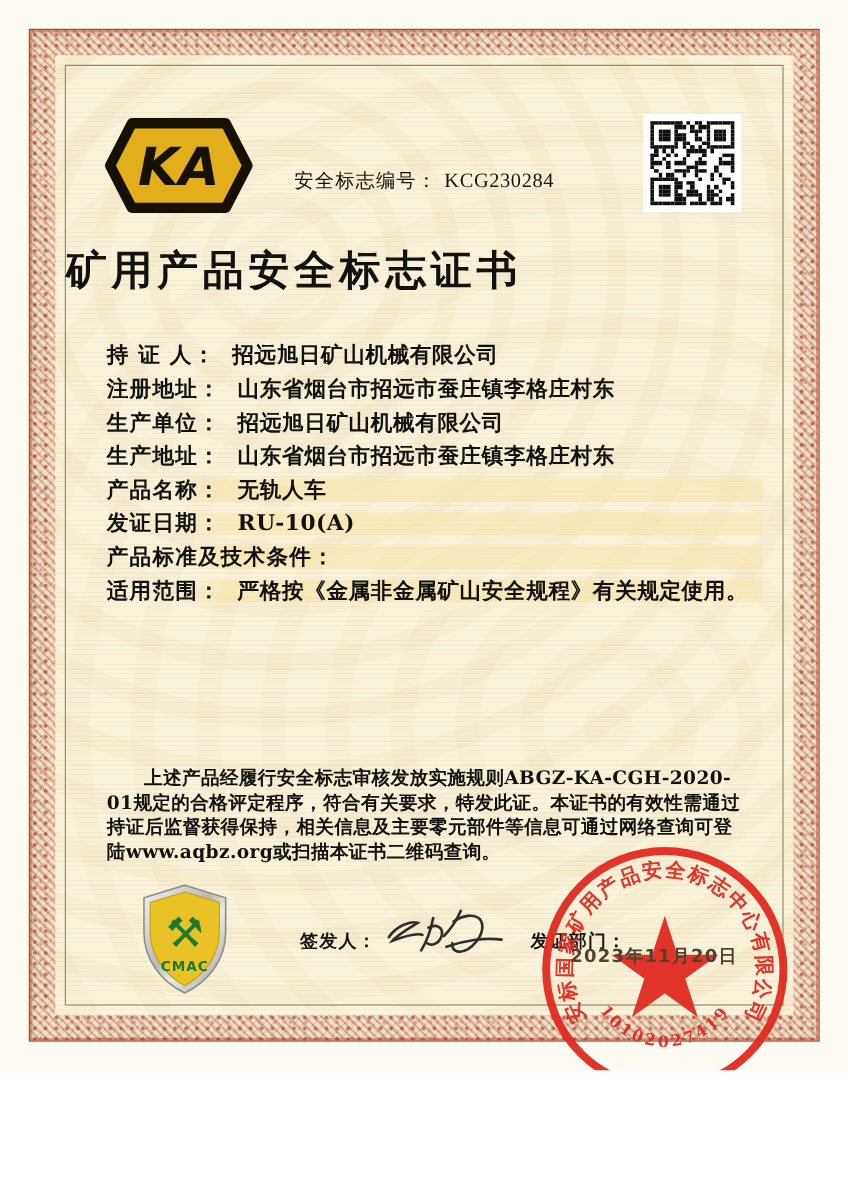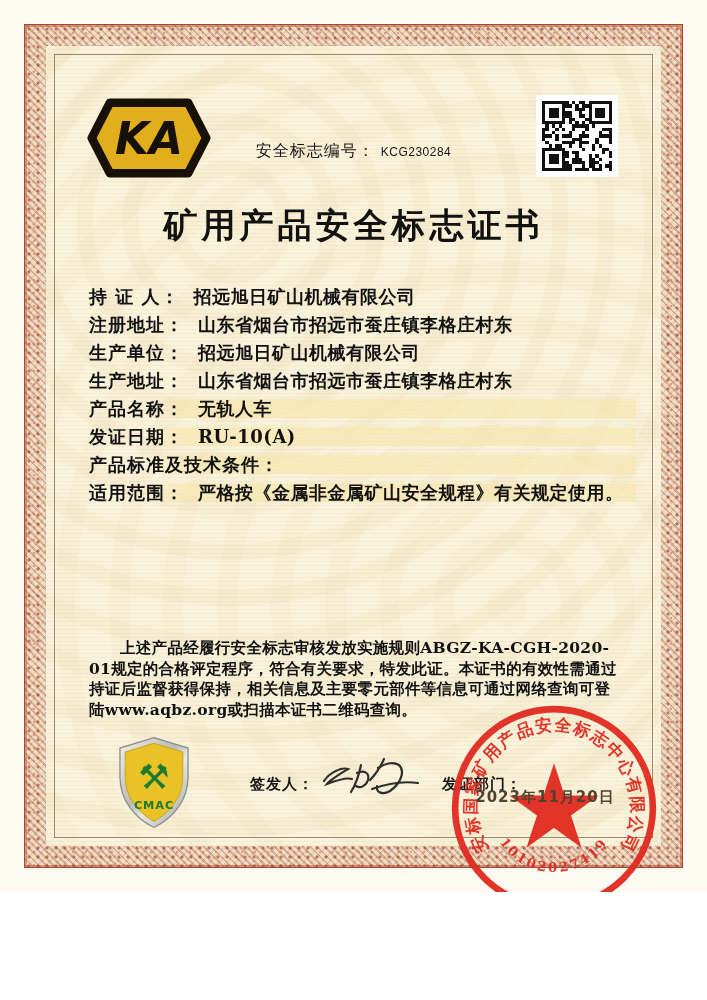--- a/index.html
+++ b/index.html
@@ -28,26 +28,26 @@
       repeating-radial-gradient(circle at 30% 22%, rgba(219,196,140,.10) 0 16px, transparent 16px 46px),
       repeating-radial-gradient(circle at 75% 70%, rgba(219,196,140,.08) 0 20px, transparent 20px 54px);
   }
   .inner-line{position:absolute; inset:54px; border:1px solid #9a8c72; pointer-events:none;}
 
   .content{position:absolute; inset:55px; color:#151515;}
 
   
   .ka-logo{position:absolute; left:32px; top:42px; width:124px; height:82px;}
   .cert-no-line{position:absolute; top:86px; left:0; width:100%; text-align:center; font-size:16px; letter-spacing:1px;}
-  .cert-no-value{font-family:Liberation Sans, sans-serif; font-size:12px; margin-left:6px; letter-spacing:.5px;}
+  .cert-no-value{font-family:Liberation Serif, serif; font-size:17px; margin-left:6px; letter-spacing:.5px;}
   .qr{position:absolute; left:481px; top:40px; width:82px; height:82px; background:#ffffff; padding:6px; box-sizing:border-box;}
   .qr-grid{display:grid; grid-template-columns:repeat(21,1fr); grid-template-rows:repeat(21,1fr); width:70px; height:70px;}
   .qm{background:#101010;} .qw{background:#ffffff;}
 
-  .title{position:absolute; top:148px; left:0; width:100%; text-align:center;
+  .title{position:absolute; top:148px; left:0; width:100%; text-align:left;
     font-family:Liberation Mono, monospace; font-weight:900;
     font-size:34px; letter-spacing:4px; color:#111;}
 
   
   .fields{position:absolute; top:232px; left:34px; right:16px;}
   .row{display:flex; align-items:flex-start; margin-bottom:9px; font-size:18px; line-height:19px;}
   .lbl{font-weight:bold; letter-spacing:1px; min-width:78px; flex:none; margin-right:14px; color:#111;}
   .lbl.wide{min-width:0;}
   .val{font-family:"DejaVu Serif","Liberation Serif",serif; font-weight:bold; color:#111; letter-spacing:.5px;}
   .hl{background:linear-gradient(90deg, rgba(247,229,168,0) 60px, rgba(247,229,168,.60) 95px, rgba(247,229,168,.55) 100%);}

